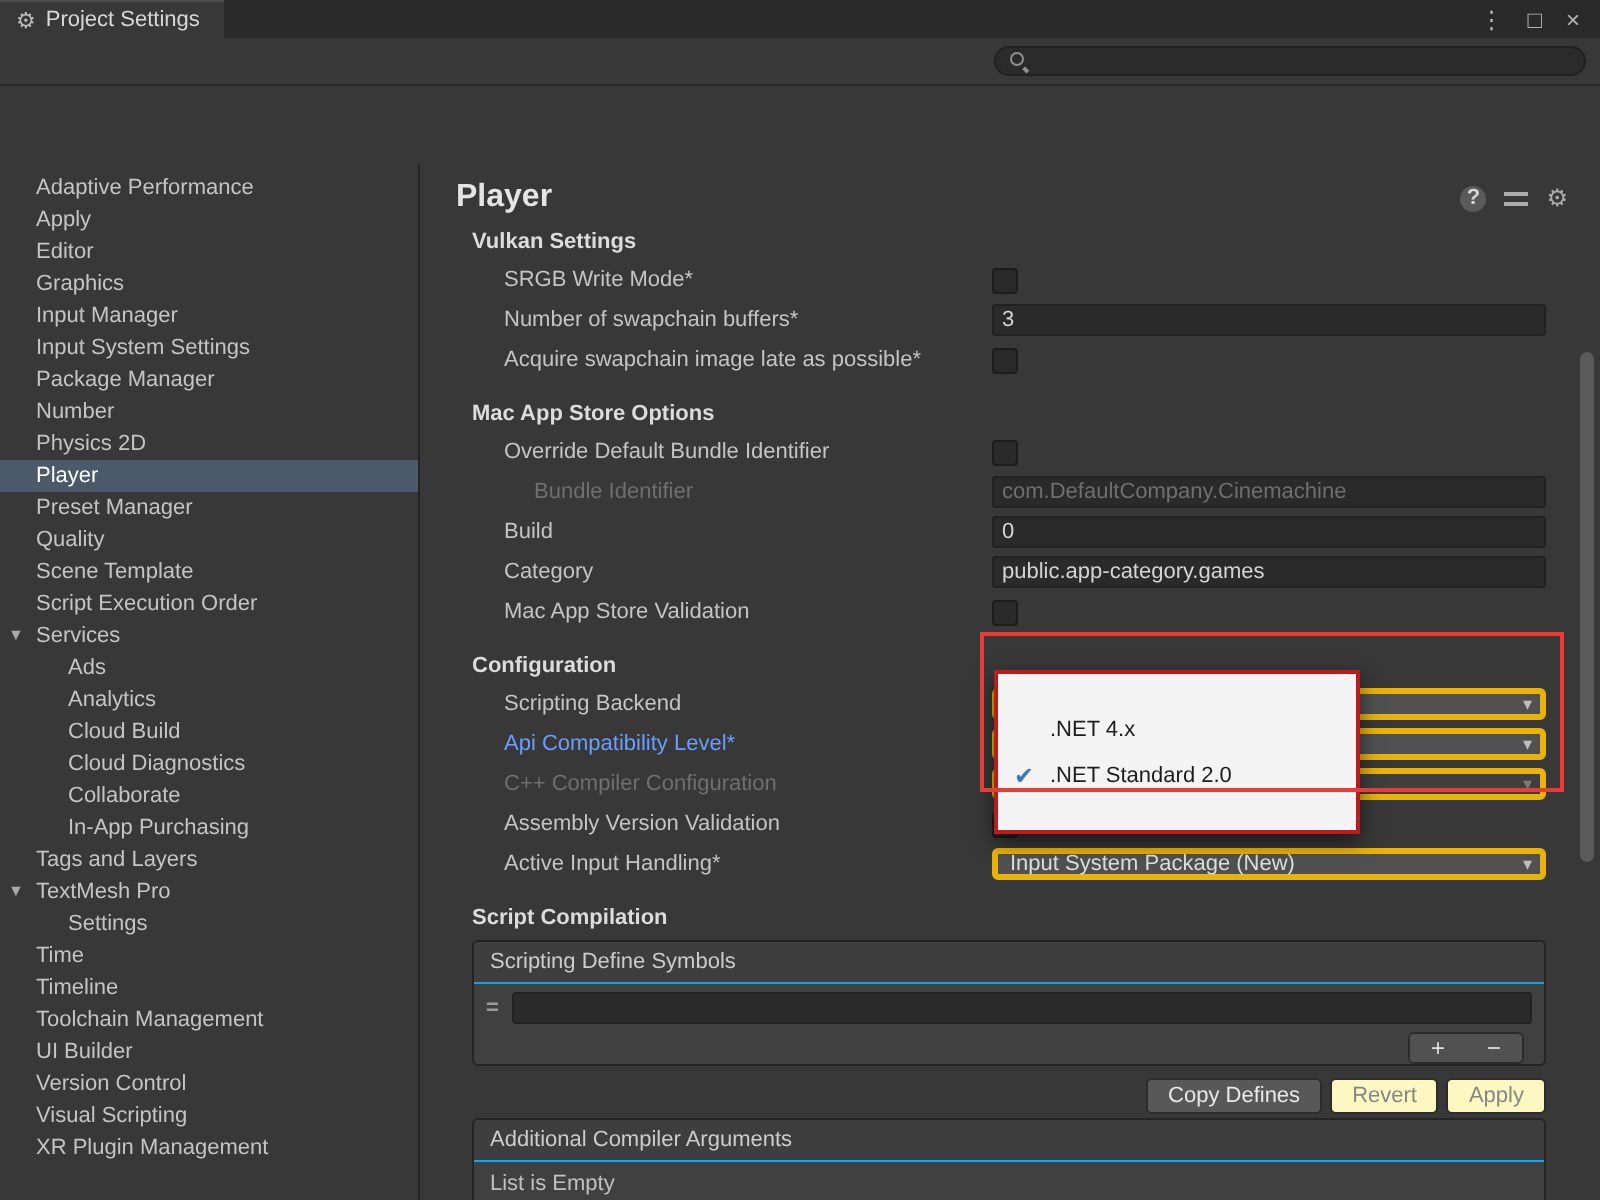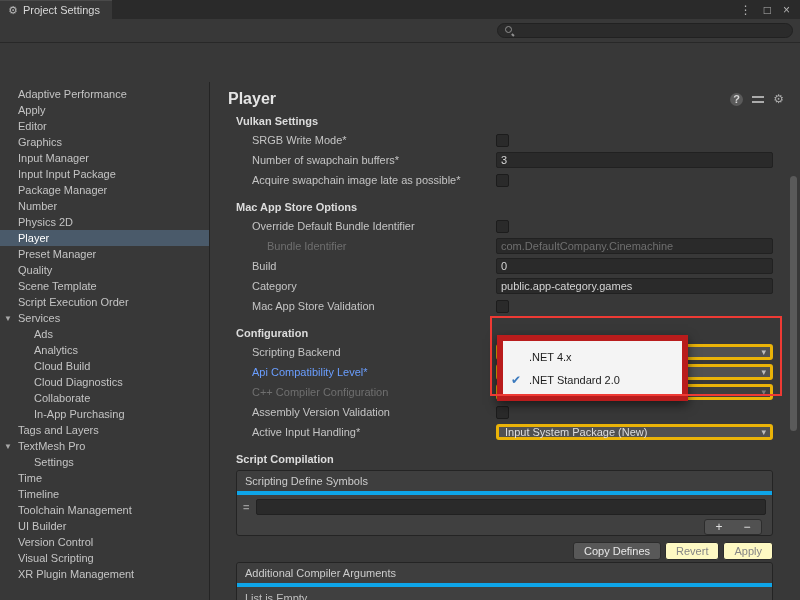--- a/index.html
+++ b/index.html
@@ -54,34 +54,34 @@
   .textfield{width:100%;height:16px;background:#2a2a2a;border:1px solid #212121;border-radius:2px;color:#d4d4d4;font:inherit;padding:0 4px;box-sizing:border-box;outline:none;}
   .textfield.disabled{color:#6f6f6f;}
   .dropdown{width:100%;height:16px;background:#515151;border:3px solid #eab308;border-radius:3px;display:flex;align-items:center;padding:0 4px 0 6px;box-sizing:border-box;color:#dedede;cursor:default;}
   .dropdown .dd-text{flex:1;white-space:nowrap;overflow:hidden;}
   .dropdown .dd-arrow{flex:0 0 auto;font-size:9px;color:#bdbdbd;line-height:1;}
   .dropdown.disabled{background:#3f3f3f;color:#7a7a7a;}
   .dropdown.disabled .dd-arrow{color:#7a7a7a;}
 
   
   .list-box{margin:2px 27px 0 26px;background:#404040;border:1px solid #242424;border-radius:3px;}
-  .list-header{height:20px;line-height:20px;background:#3e3e3e;border-bottom:4px solid #0ea5e9;padding:0 8px;color:#cccccc;border-radius:3px 3px 0 0;}
+  .list-header{height:20px;line-height:20px;background:#3e3e3e;border-bottom:1px solid #0ea5e9;padding:0 8px;color:#cccccc;border-radius:3px 3px 0 0;}
   .list-element{display:flex;align-items:center;gap:7px;padding:4px 6px;}
   .drag-handle{color:#9a9a9a;font-weight:bold;line-height:1;}
   .list-empty{padding:5px 8px;height:13px;color:#c0c0c0;}
   .list-footer{height:16px;display:flex;}
   .pm-bar{margin-left:auto;margin-right:10px;width:56px;height:14px;background:#515151;border:1px solid #2c2c2c;border-radius:3px;display:flex;align-items:center;justify-content:space-around;color:#e0e0e0;font-size:12px;line-height:1;}
   .pm-bar span{cursor:default;}
 
   .btn-row{margin-top:6px;display:flex;justify-content:flex-end;gap:4px;padding-right:27px;}
   .ubtn{height:18px;padding:0 10px;background:#585858;border:1px solid #2c2c2c;border-radius:3px;color:#e8e8e8;font:inherit;cursor:default;}
   .ubtn.disabled{background:#fef9c3;color:#868686;}
 
   
-  .enum-popup{position:absolute;left:497px;top:335px;width:179px;background:#f4f4f4;border:6px solid #b91c1c;box-shadow:0 4px 10px rgba(0,0,0,0.55);padding:4px 0;z-index:40;}
+  .enum-popup{position:absolute;left:497px;top:335px;width:179px;background:#f4f4f4;border:2px solid #b91c1c;box-shadow:0 4px 10px rgba(0,0,0,0.55);padding:16px 0;z-index:40;}
   .enum-item{height:23px;display:flex;align-items:center;color:#1d1d1d;}
   .enum-item .check{flex:0 0 26px;text-align:center;color:#3a79bd;font-size:12px;}
 
   
   .red-annotation{position:absolute;left:490px;top:316px;width:288px;height:76px;border:2px solid #ee3a34;z-index:50;pointer-events:none;}
 
   
   .vscroll{position:absolute;right:2px;top:26px;bottom:3px;width:9px;}
   .vscroll .thumb{position:absolute;left:1px;right:1px;top:14%;height:52%;background:#5a5a5a;border-radius:4px;}
 </style>
@@ -110,21 +110,21 @@
   </div>
 
   <div class="bodywrap">
 
     <div class="sidebar">
       <div class="sb-item">Adaptive Performance</div>
       <div class="sb-item">Apply</div>
       <div class="sb-item">Editor</div>
       <div class="sb-item">Graphics</div>
       <div class="sb-item">Input Manager</div>
-      <div class="sb-item">Input Input Package</div>
+      <div class="sb-item">Input System Settings</div>
       <div class="sb-item">Package Manager</div>
       <div class="sb-item">Number</div>
       <div class="sb-item">Physics 2D</div>
       <div class="sb-item selected">Player</div>
       <div class="sb-item">Preset Manager</div>
       <div class="sb-item">Quality</div>
       <div class="sb-item">Scene Template</div>
       <div class="sb-item">Script Execution Order</div>
       <div class="sb-item fold-row"><span class="fold">▼</span><span>Services</span></div>
       <div class="sb-item child">Ads</div>

